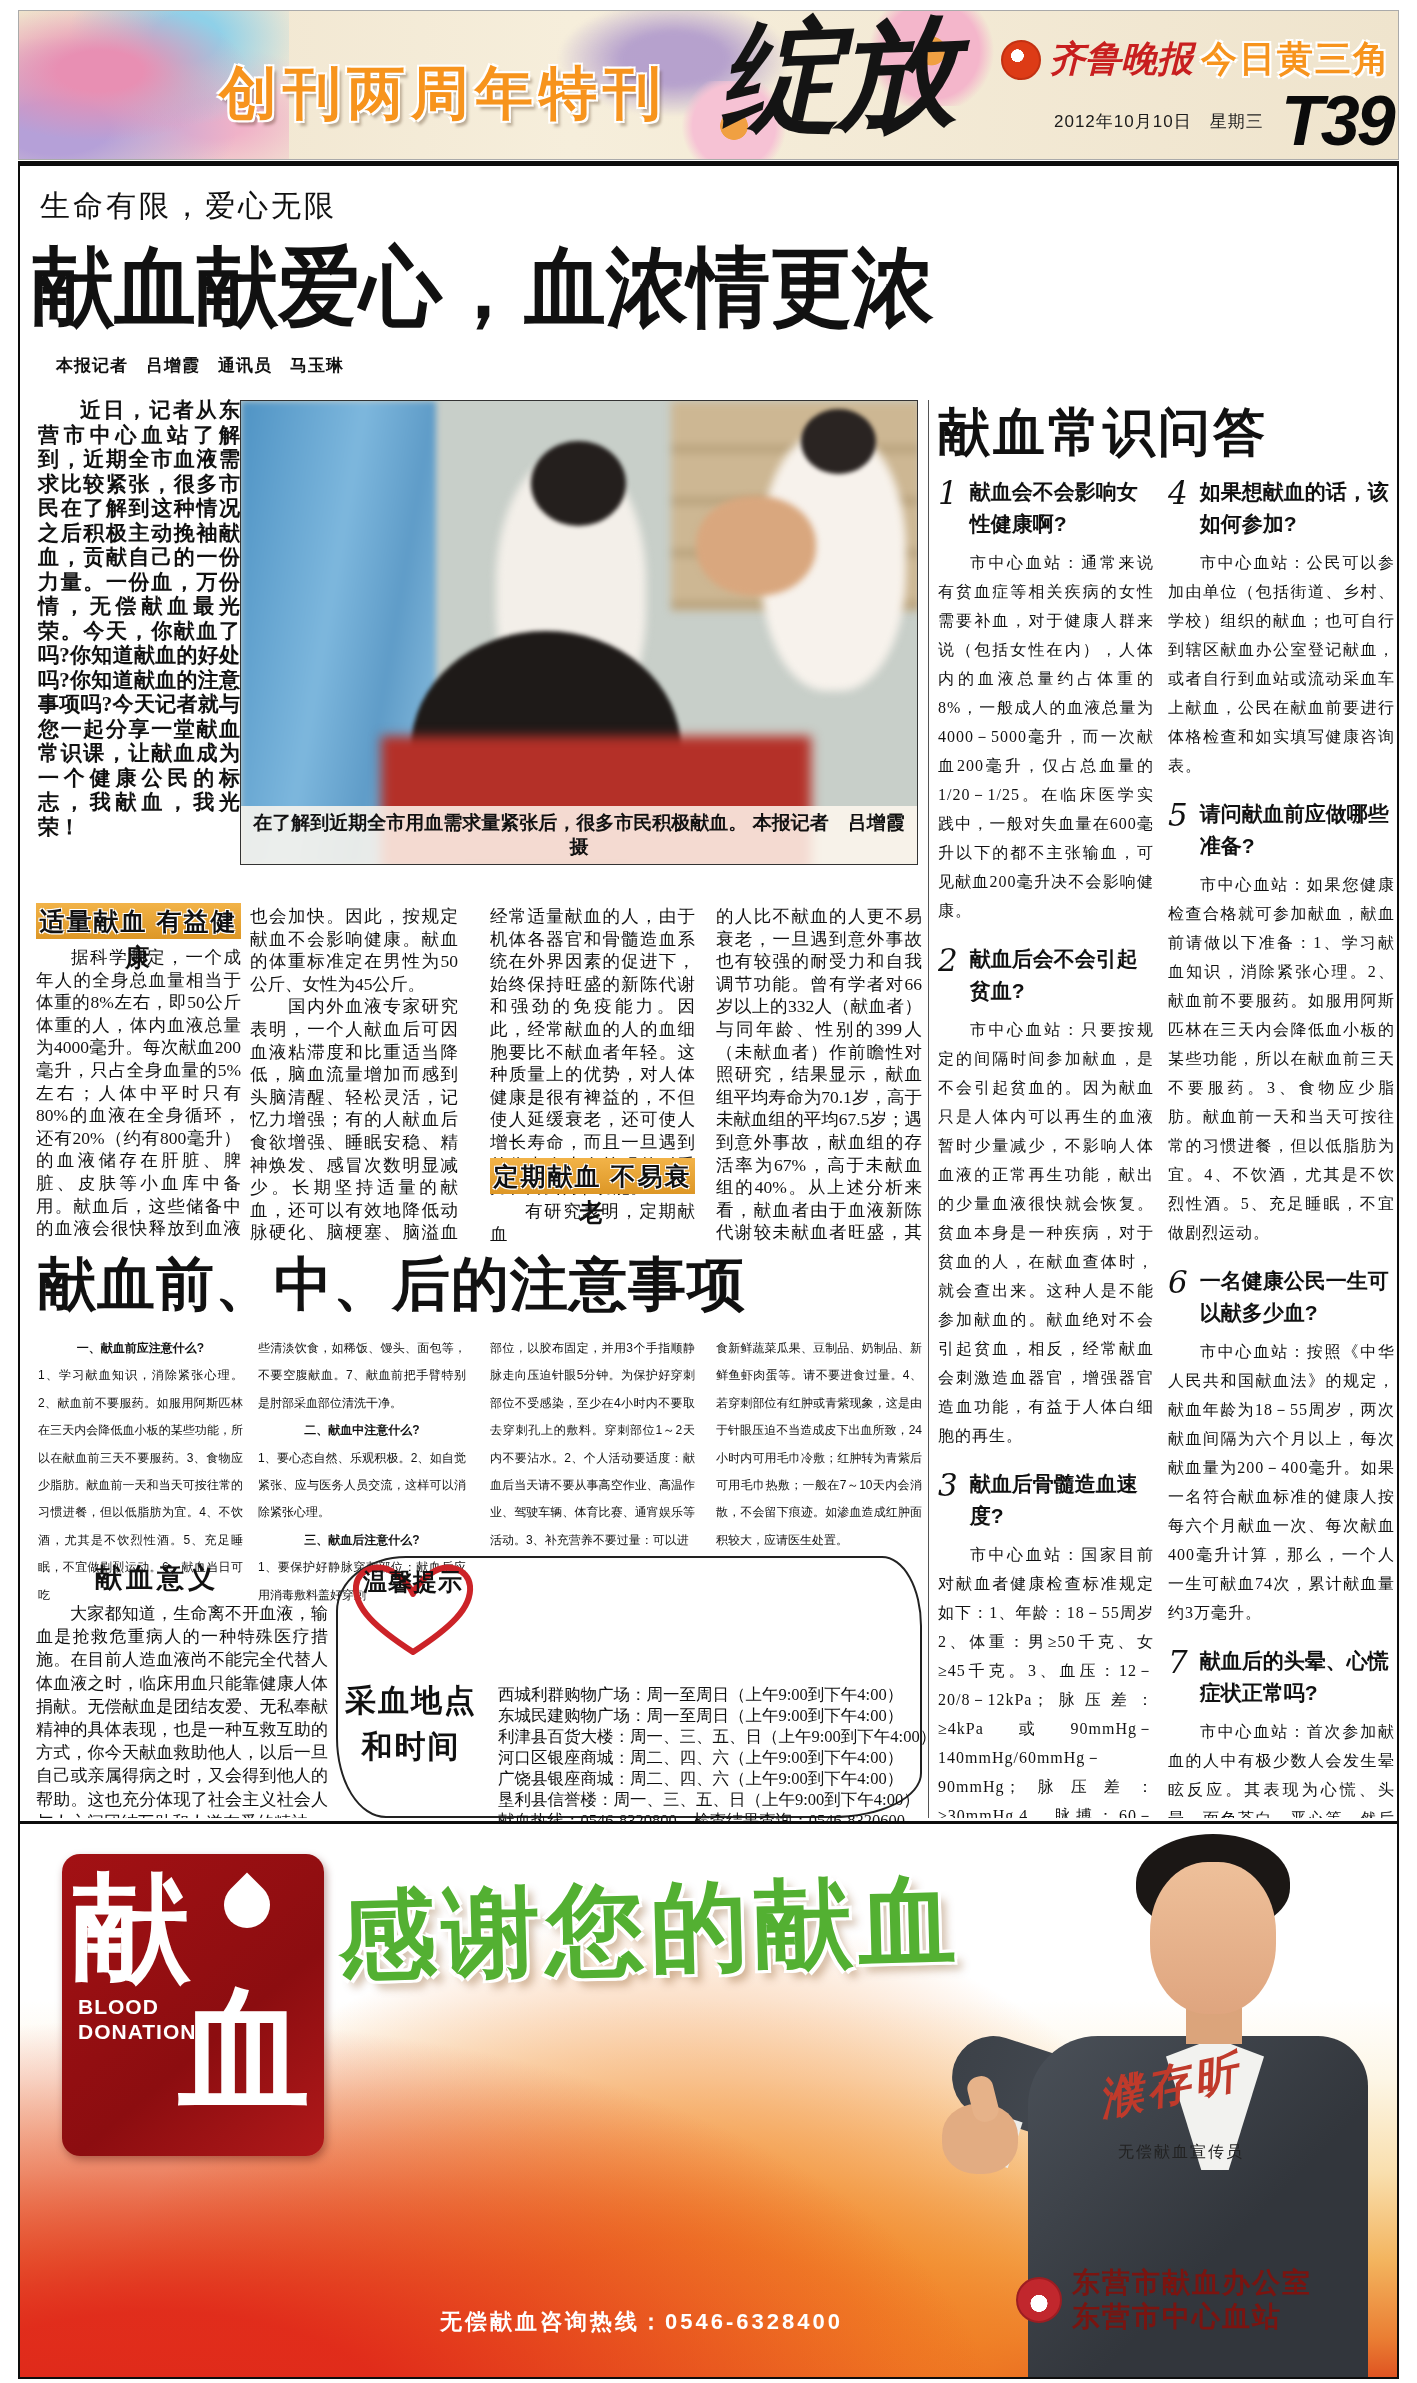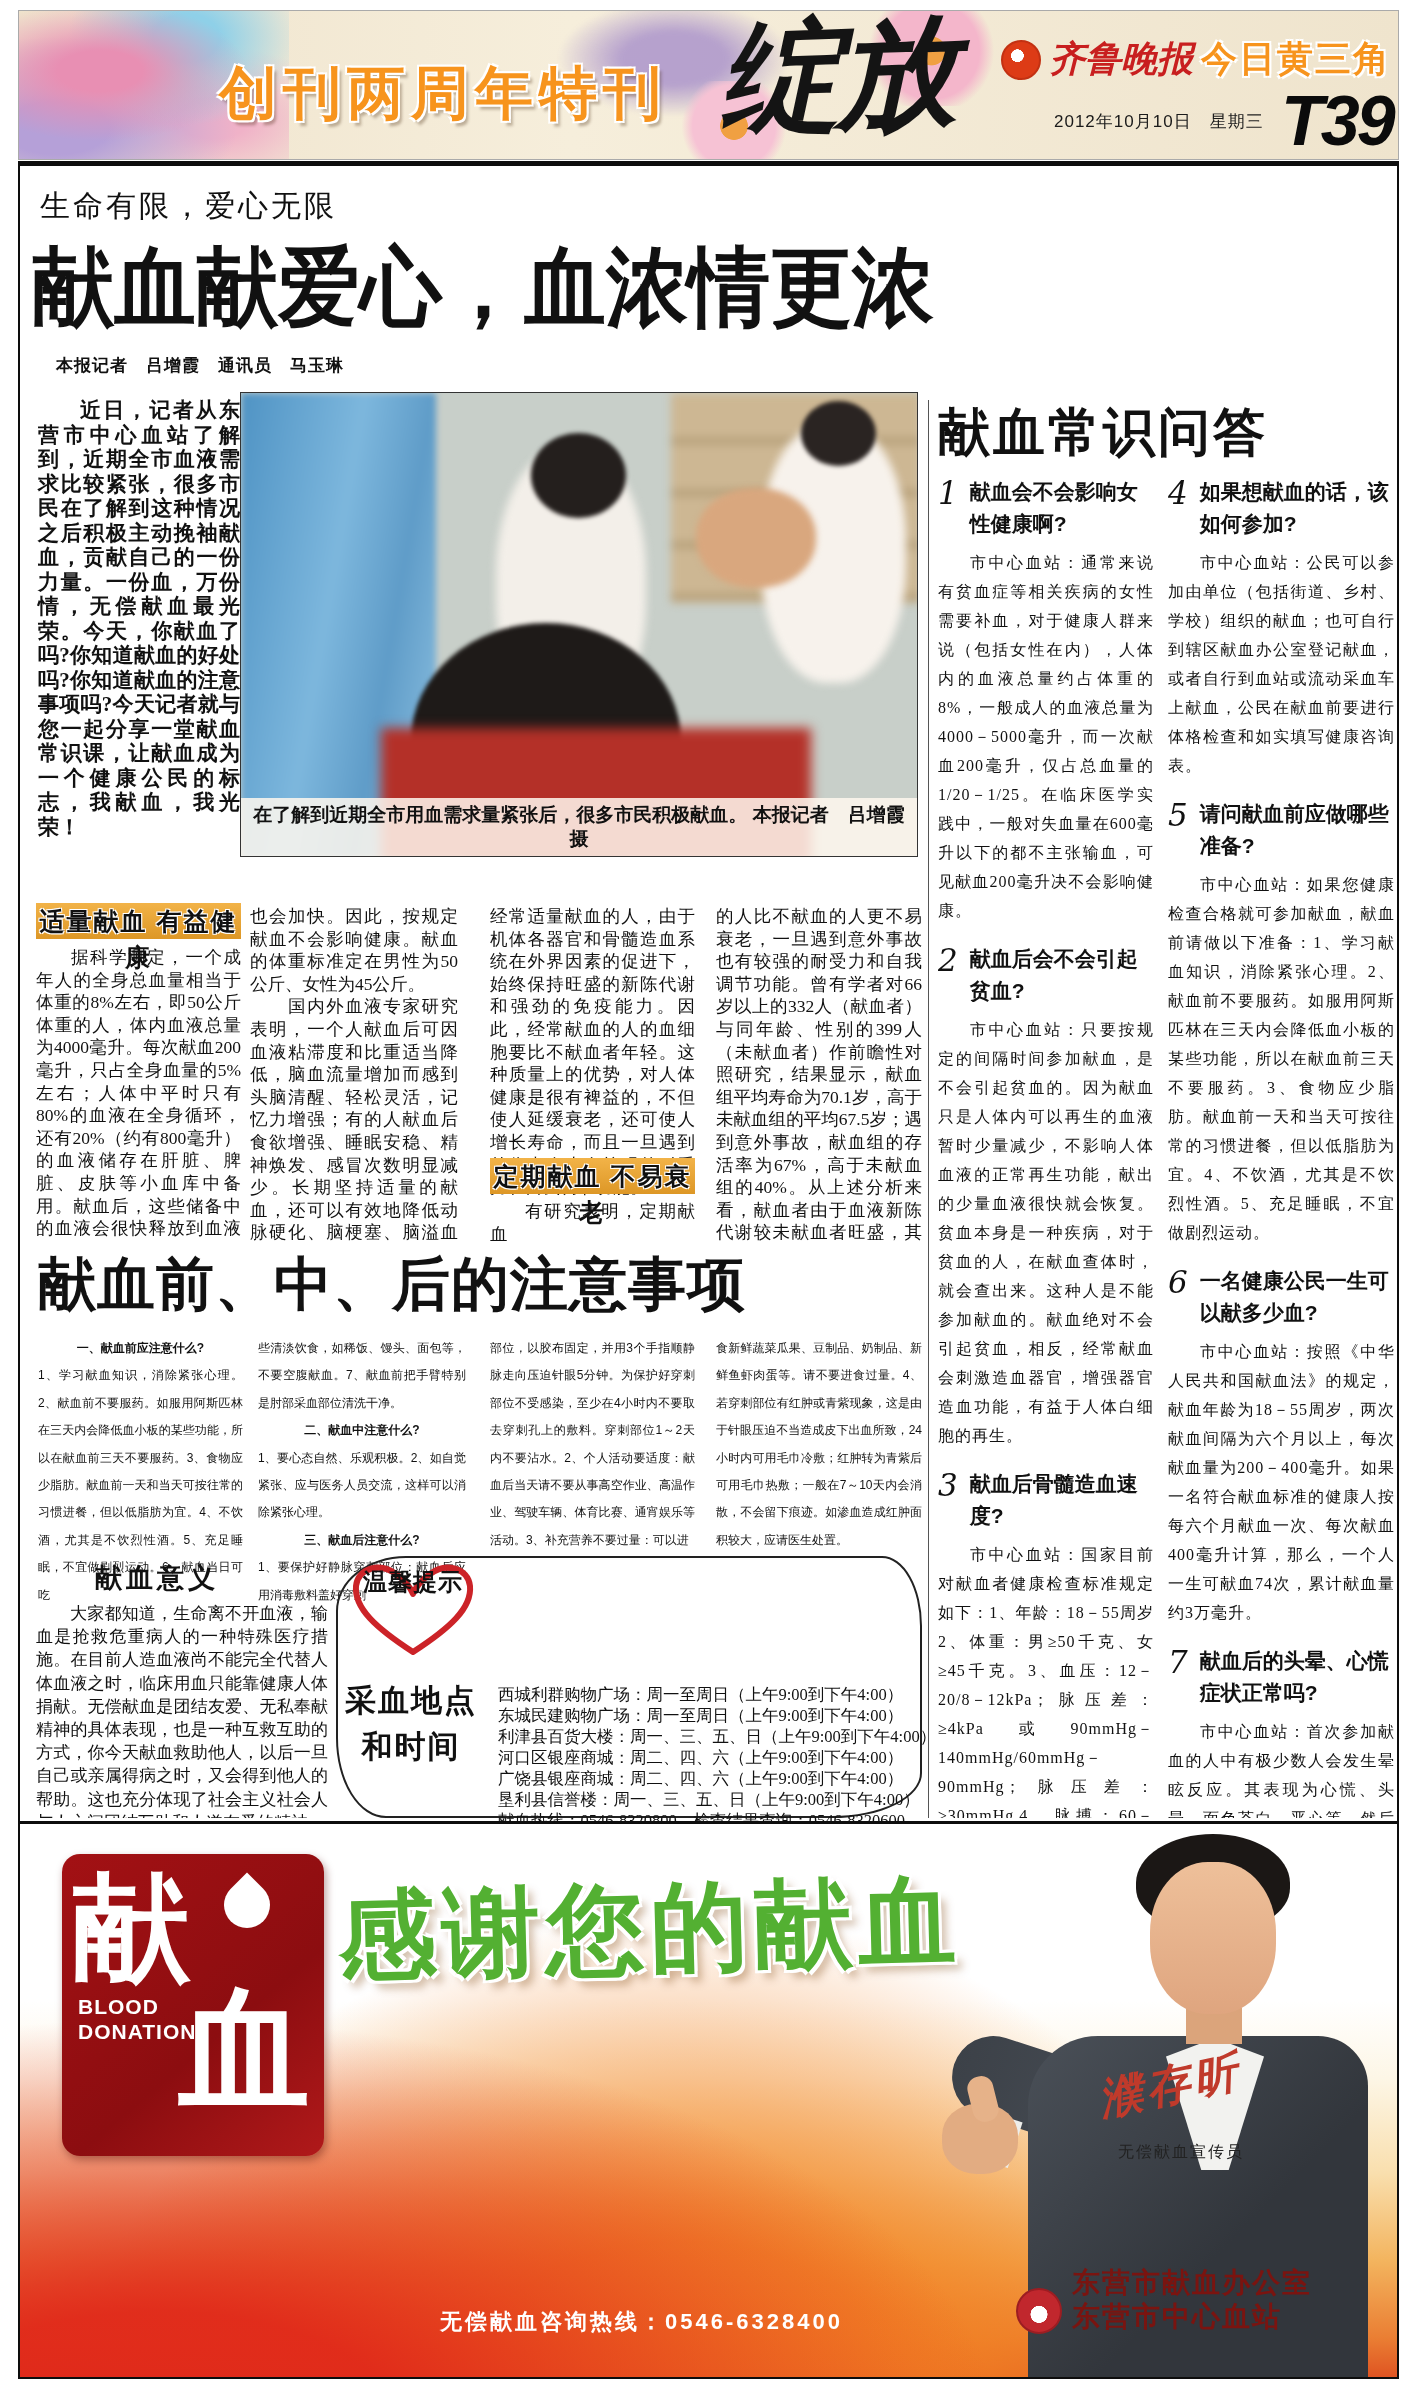--- a/index.html
+++ b/index.html
@@ -27,21 +27,21 @@
   .page-no{left:1262px;top:70px;font-size:70px;font-weight:900;font-style:italic;letter-spacing:-3px;color:#0b0b0b}
   
   .top-rule{left:18px;top:161px;width:1381px;height:5px;background:#0d0d0d}
   .frame{left:18px;top:163px;width:1381px;height:2216px;border:2px solid #0d0d0d}
   
   .kicker{left:40px;top:186px;font-size:30px;letter-spacing:3px;font-weight:500}
   .main-title{left:32px;top:230px;font-size:82px;font-weight:900;letter-spacing:0;transform:scaleY(1.06);transform-origin:left top;white-space:nowrap}
   .byline{left:56px;top:354px;font-size:17px;font-weight:700;letter-spacing:1px}
   
   .lead-col{left:38px;top:398px;width:202px;font-size:21px;line-height:24.5px;text-align:justify;text-indent:2em;font-family:"Liberation Serif",serif;font-weight:600}
-  .photo{left:240px;top:392px;width:678px;height:465px;background:#c8cfc9;border:1px solid #333;overflow:hidden}
+  .photo{left:240px;top:400px;width:678px;height:465px;background:#c8cfc9;border:1px solid #333;overflow:hidden}
   .ph{position:absolute}
   .ph-curtain{left:0;top:0;width:195px;height:465px;background:linear-gradient(100deg,#4f93c4,#7db7dd 45%,#5f9cc8 70%,#8fc2e2);filter:blur(3px)}
   .ph-shelf{left:430px;top:0;width:250px;height:210px;background:repeating-linear-gradient(180deg,#cdb793 0 44px,#b9a37e 44px 52px);filter:blur(4px)}
   .ph-nurse1{left:255px;top:55px;width:150px;height:280px;background:#f3efe9;border-radius:45%;filter:blur(4px)}
   .ph-nurse2{left:520px;top:30px;width:145px;height:260px;background:#f7f2ec;border-radius:45%;filter:blur(4px)}
   .ph-hair1{left:290px;top:40px;width:95px;height:85px;background:#241f1d;border-radius:50%;filter:blur(2px)}
   .ph-hair2{left:560px;top:8px;width:75px;height:65px;background:#2a2422;border-radius:50%;filter:blur(2px)}
   .ph-man{left:455px;top:95px;width:120px;height:100px;background:#d9a77e;border-radius:48%;filter:blur(3px)}
   .ph-hairbig{left:170px;top:230px;width:270px;height:235px;background:#1e1a18;border-radius:50% 50% 30% 30%;filter:blur(2px)}
   .ph-red{left:140px;top:335px;width:430px;height:135px;background:#b43028;filter:blur(6px)}
@@ -103,21 +103,21 @@
   .mn-neck{left:246px;top:184px;width:56px;height:36px;background:#dba47b}
   .mn-body{left:88px;top:212px;width:340px;height:341px;background:linear-gradient(135deg,#4a5058,#32363c 60%);border-radius:70px 50px 0 0}
   .mn-shirt{left:226px;top:214px;width:98px;height:132px;background:#f2f2ef;clip-path:polygon(50% 0,100% 14%,64% 100%,36% 100%,0 14%)}
   .mn-arm{left:8px;top:238px;width:250px;height:82px;background:linear-gradient(90deg,#3c4148,#4a5058);border-radius:42px;transform:rotate(18deg)}
   .mn-cuff{left:42px;top:292px;width:34px;height:48px;background:#ededea;transform:rotate(18deg)}
   .mn-fist{left:2px;top:280px;width:76px;height:70px;background:#e2ac82;border-radius:45%}
   .mn-thumb{left:30px;top:252px;width:26px;height:46px;background:#e6b289;border-radius:12px;transform:rotate(-14deg)}
   .sig{position:absolute;left:1078px;top:232px;font-size:44px;font-weight:700;font-style:italic;color:#c03a2b;font-family:"DejaVu Serif",serif;transform:rotate(-12deg);letter-spacing:4px}
   .endorser{position:absolute;left:1098px;top:318px;font-size:16px;letter-spacing:2px;color:#222}
   .hotline{position:absolute;left:420px;top:483px;font-size:22px;font-weight:700;letter-spacing:3px;color:#fff}
-  .org{position:absolute;left:996px;top:442px;display:flex;gap:10px;align-items:flex-end}
+  .org{position:absolute;left:996px;top:442px;display:flex;gap:10px;align-items:center}
   .emblem{width:46px;height:46px;border-radius:50%;background:radial-gradient(circle at 50% 58%,#fff 0 26%,#c1272d 27%);border:2px solid #9c1d22;flex:none}
   .org-lines{font-size:28px;font-weight:900;color:#7a1410;line-height:34px;letter-spacing:2px;font-family:"Liberation Serif",serif;white-space:nowrap}
 </style>
 </head>
 <body>
 
 <div id="page">
 
   <div class="abs banner">
     <div class="abs fl-left"></div>

